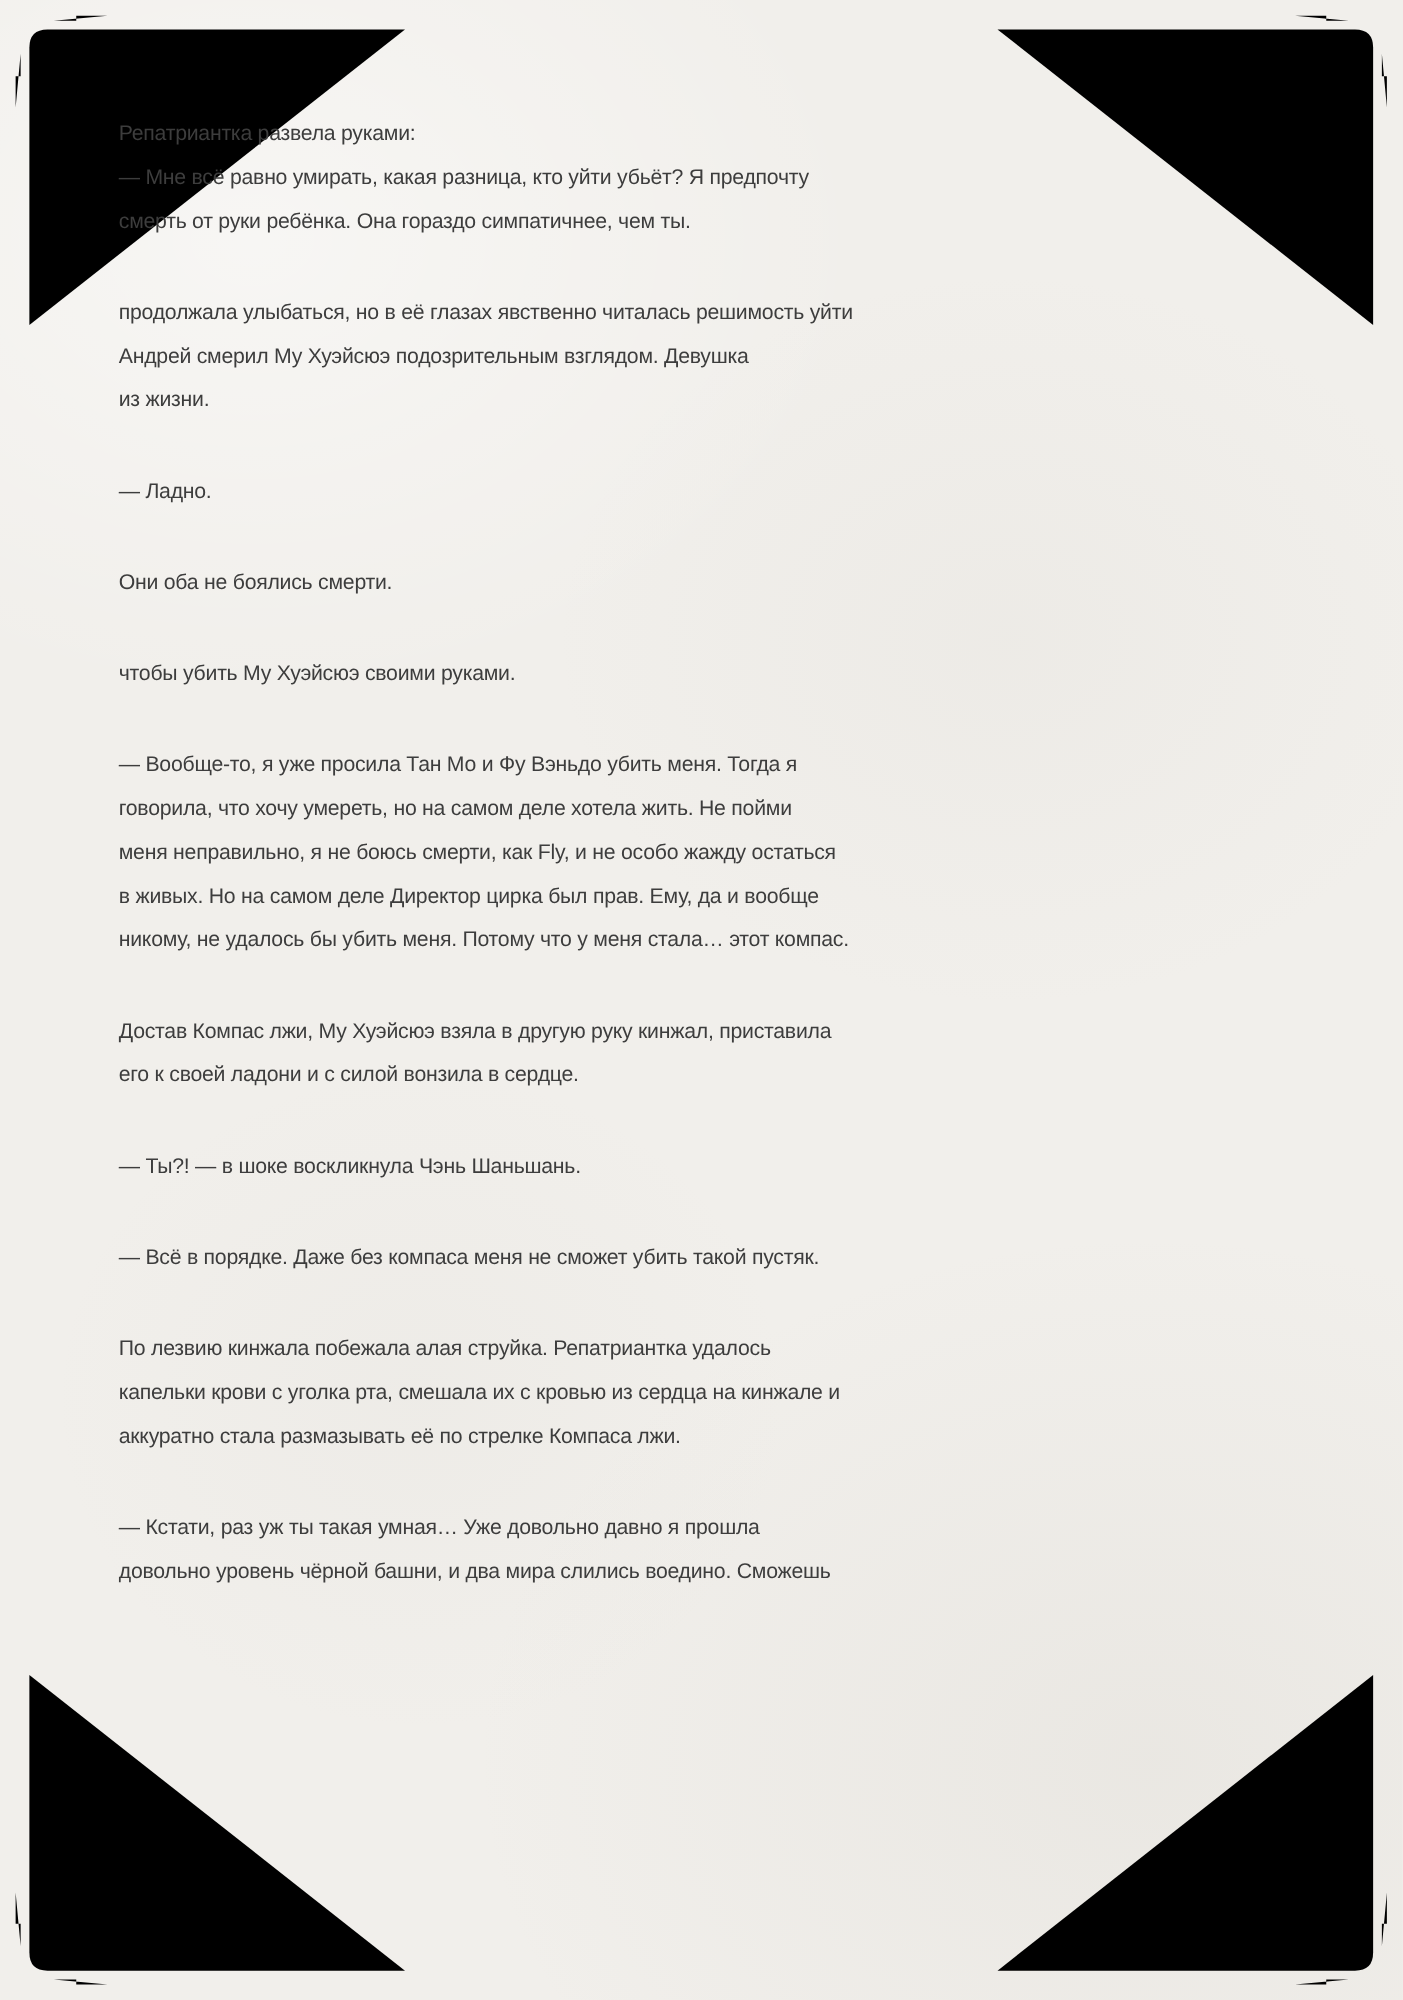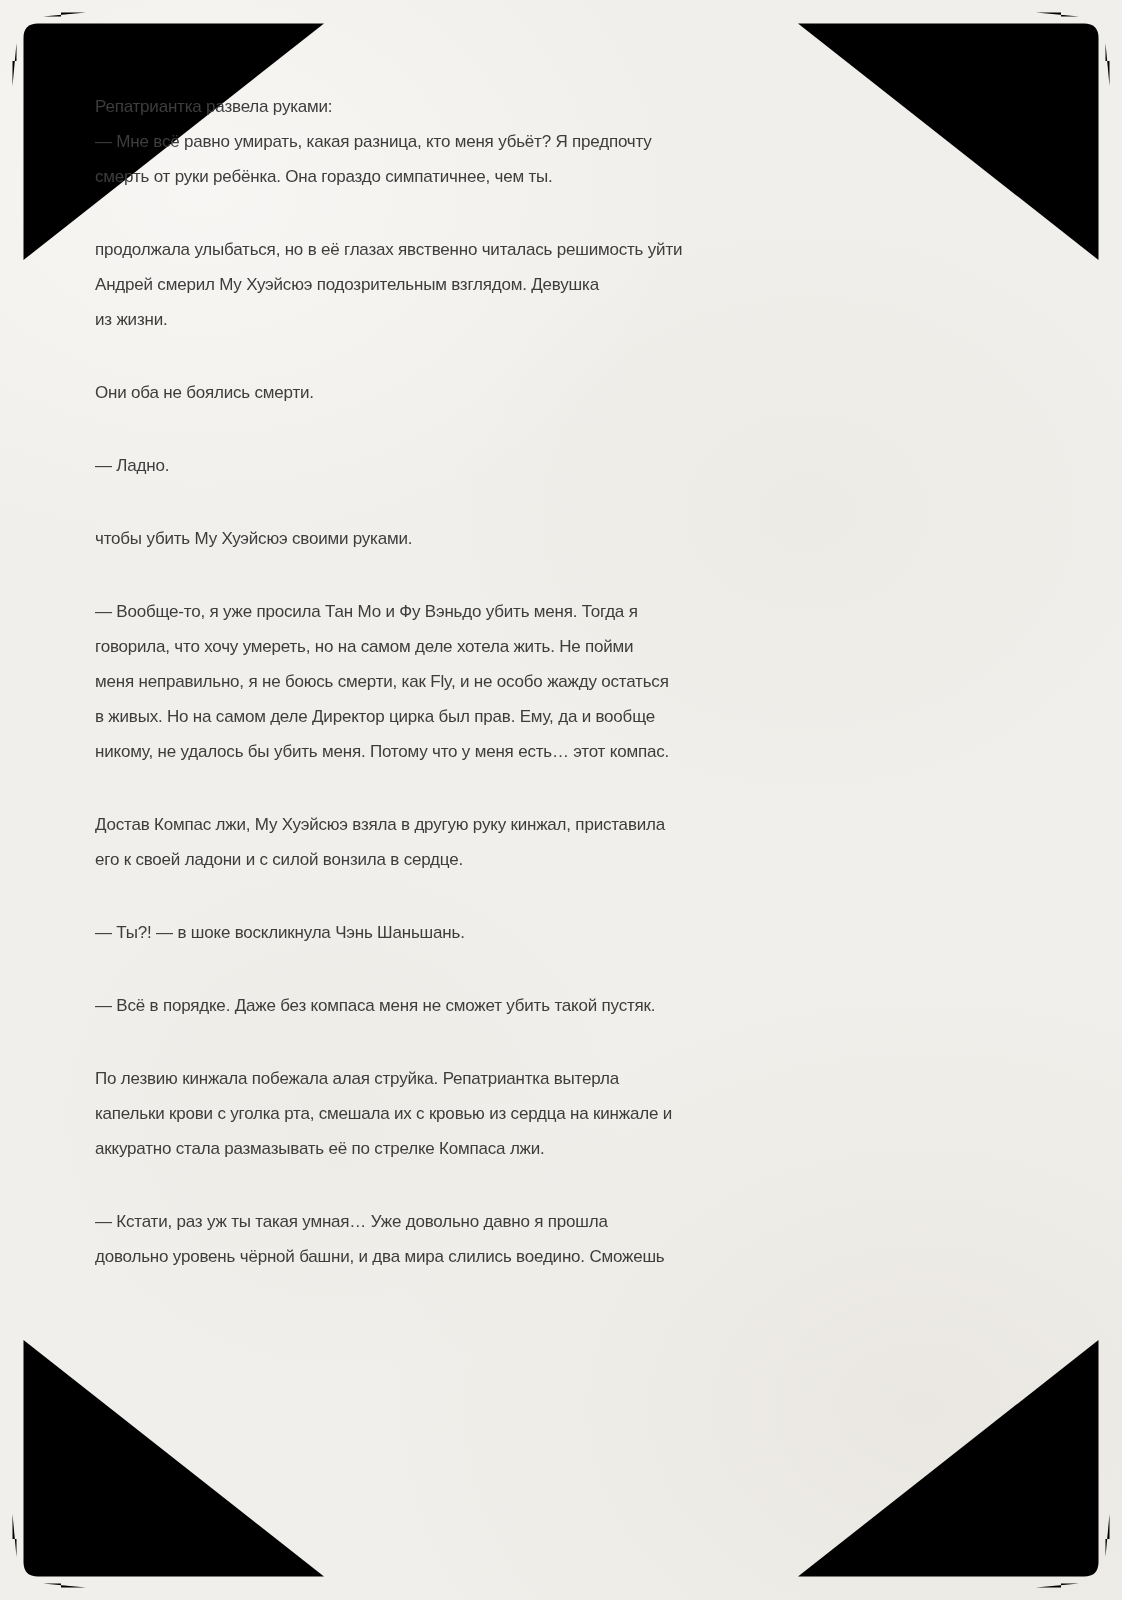--- a/index.html
+++ b/index.html
@@ -79,56 +79,56 @@
   <svg class="orn bl" viewBox="0 0 340 280">
       <use href="#corner-ornament"></use>
     </svg>
   <svg class="orn br" viewBox="0 0 340 280">
       <use href="#corner-ornament"></use>
     </svg>
 
   <main class="text-block">
       <p class="para">
         <span class="line">Репатриантка развела руками:</span>
-        <span class="line">— Мне всё равно умирать, какая разница, кто меня убьёт? Я предпочту</span>
+        <span class="line">— Мне всё равно умирать, какая разница, кто уйти убьёт? Я предпочту</span>
         <span class="line">смерть от руки ребёнка. Она гораздо симпатичнее, чем ты.</span>
       </p>
       <p class="para">
         <span class="line">продолжала улыбаться, но в её глазах явственно читалась решимость уйти</span>
         <span class="line">Андрей смерил Му Хуэйсюэ подозрительным взглядом. Девушка</span>
         <span class="line">из жизни.</span>
       </p>
       <p class="para">
-        <span class="line">Они оба не боялись смерти.</span>
+        <span class="line">— Ладно.</span>
       </p>
       <p class="para">
-        <span class="line">— Ладно.</span>
+        <span class="line">Они оба не боялись смерти.</span>
       </p>
       <p class="para">
         <span class="line">чтобы убить Му Хуэйсюэ своими руками.</span>
       </p>
       <p class="para">
         <span class="line">— Вообще-то, я уже просила Тан Мо и Фу Вэньдо убить меня. Тогда я</span>
         <span class="line">говорила, что хочу умереть, но на самом деле хотела жить. Не пойми</span>
         <span class="line">меня неправильно, я не боюсь смерти, как Fly, и не особо жажду остаться</span>
         <span class="line">в живых. Но на самом деле Директор цирка был прав. Ему, да и вообще</span>
-        <span class="line">никому, не удалось бы убить меня. Потому что у меня есть… этот компас.</span>
+        <span class="line">никому, не удалось бы убить меня. Потому что у меня стала… этот компас.</span>
       </p>
       <p class="para">
         <span class="line">Достав Компас лжи, Му Хуэйсюэ взяла в другую руку кинжал, приставила</span>
         <span class="line">его к своей ладони и с силой вонзила в сердце.</span>
       </p>
       <p class="para">
         <span class="line">— Ты?! — в шоке воскликнула Чэнь Шаньшань.</span>
       </p>
       <p class="para">
         <span class="line">— Всё в порядке. Даже без компаса меня не сможет убить такой пустяк.</span>
       </p>
       <p class="para">
-        <span class="line">По лезвию кинжала побежала алая струйка. Репатриантка вытерла</span>
+        <span class="line">По лезвию кинжала побежала алая струйка. Репатриантка удалось</span>
         <span class="line">капельки крови с уголка рта, смешала их с кровью из сердца на кинжале и</span>
         <span class="line">аккуратно стала размазывать её по стрелке Компаса лжи.</span>
       </p>
       <p class="para">
         <span class="line">— Кстати, раз уж ты такая умная… Уже довольно давно я прошла</span>
         <span class="line">довольно уровень чёрной башни, и два мира слились воедино. Сможешь</span>
       </p>
     </main>
 </div>
 

